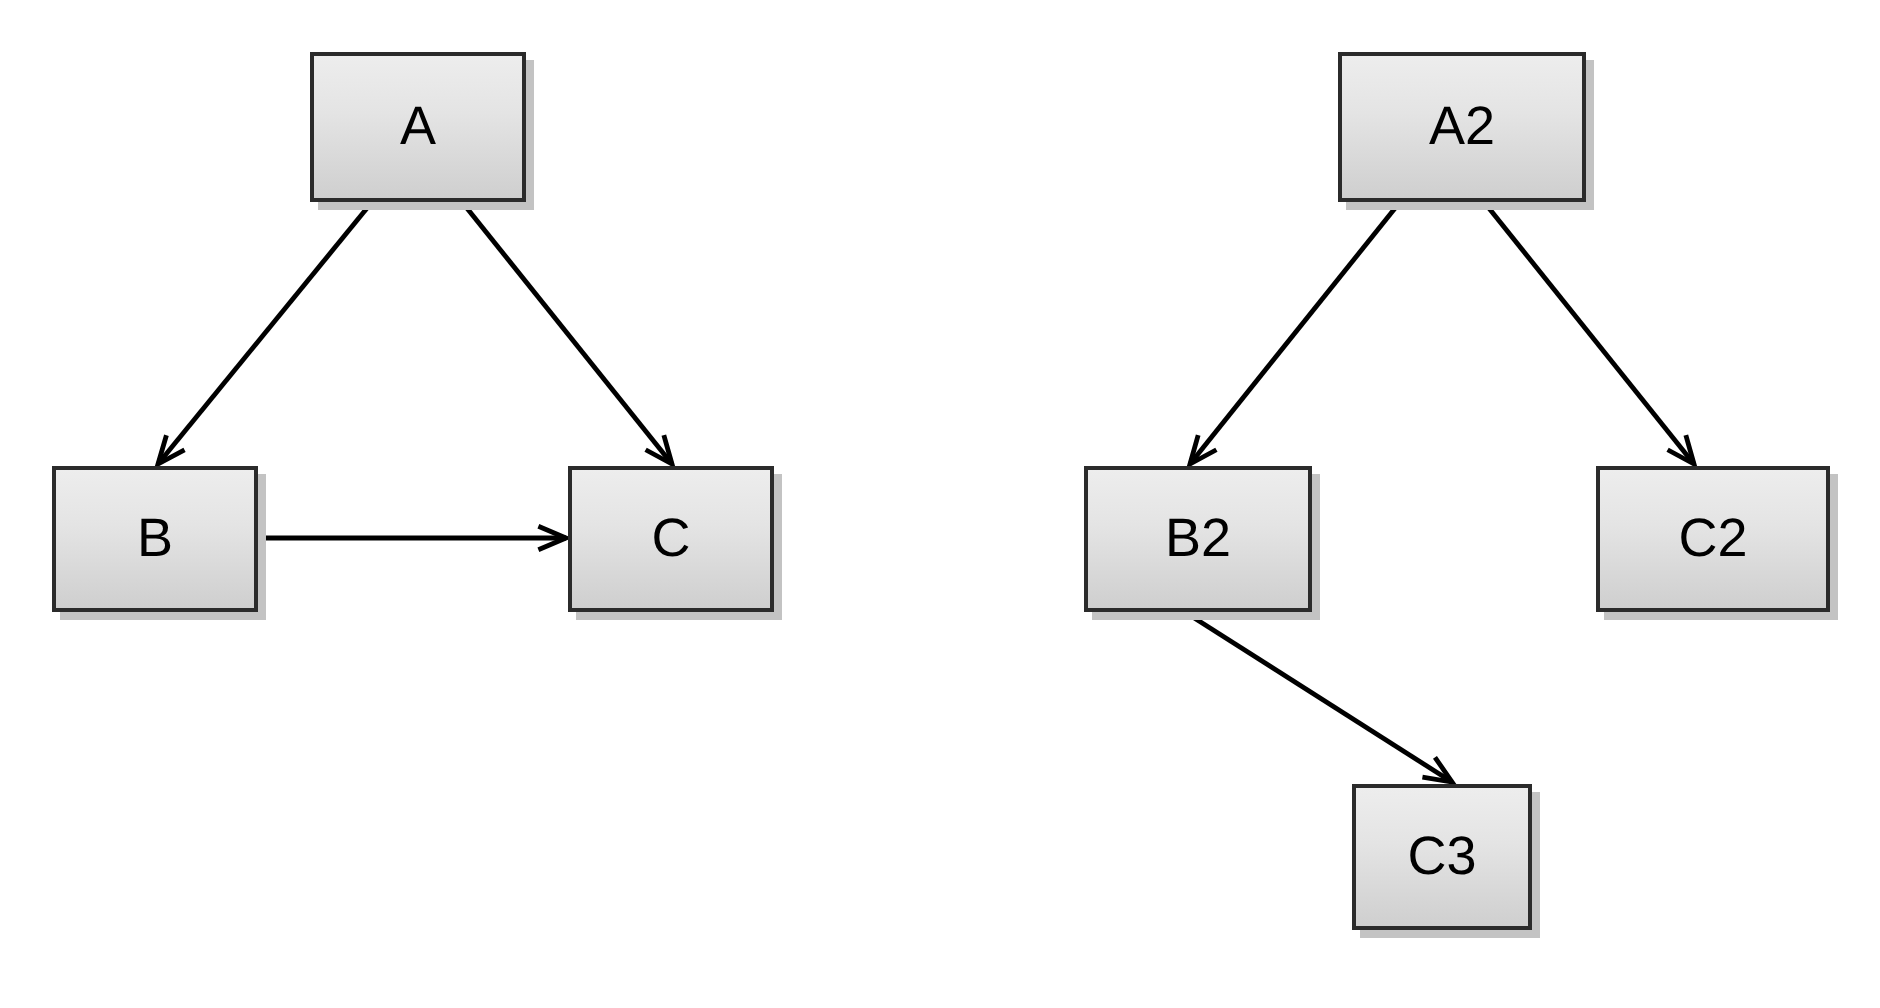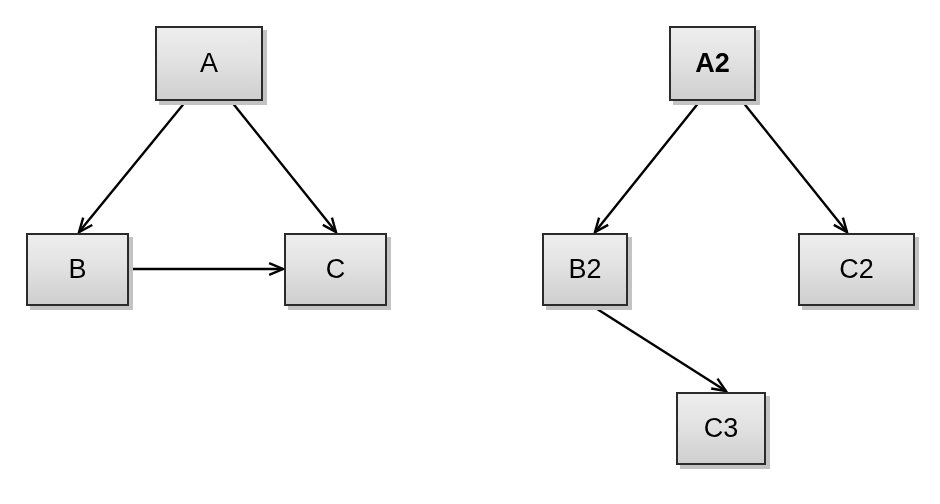--- a/index.html
+++ b/index.html
@@ -78,24 +78,24 @@
 
   <div class="node" style="left: 155px; top: 26px; width: 108px; height: 75px;">
     <span class="node-label">A</span>
   </div>
   <div class="node" style="left: 26px; top: 233px; width: 103px; height: 73px;">
     <span class="node-label">B</span>
   </div>
   <div class="node" style="left: 284px; top: 233px; width: 103px; height: 73px;">
     <span class="node-label">C</span>
   </div>
-  <div class="node" style="left: 669px; top: 26px; width: 87px; height: 75px; font-weight: bold;">
+  <div class="node" style="left: 669px; top: 26px; width: 124px; height: 75px;">
     <span class="node-label">A2</span>
   </div>
-  <div class="node" style="left: 542px; top: 233px; width: 86px; height: 73px;">
+  <div class="node" style="left: 542px; top: 233px; width: 114px; height: 73px;">
     <span class="node-label">B2</span>
   </div>
   <div class="node" style="left: 798px; top: 233px; width: 117px; height: 73px;">
     <span class="node-label">C2</span>
   </div>
   <div class="node" style="left: 676px; top: 392px; width: 90px; height: 73px;">
     <span class="node-label">C3</span>
   </div>
 
 </div>

